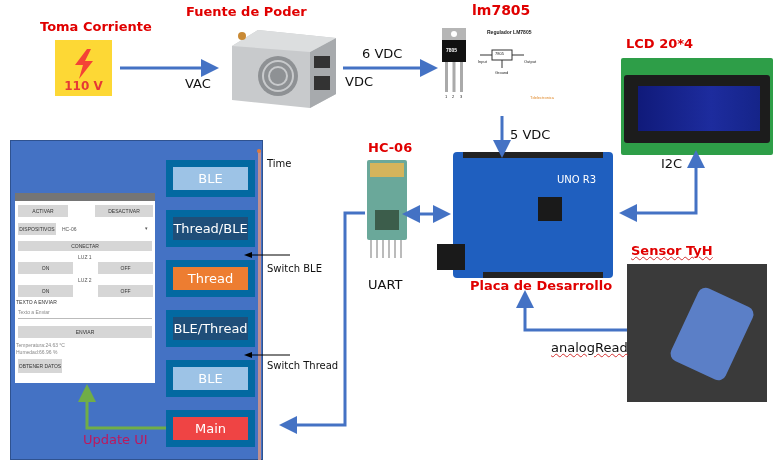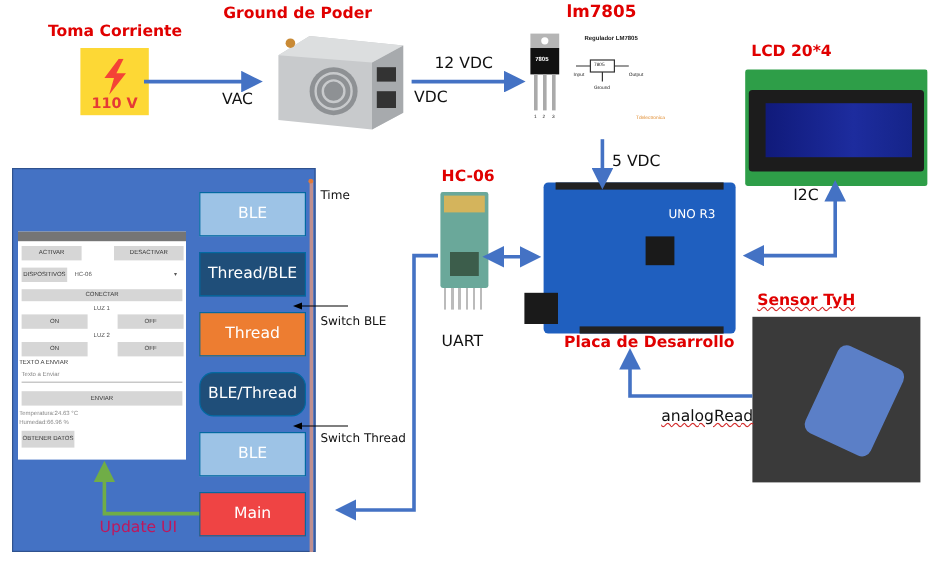--- a/index.html
+++ b/index.html
@@ -3,42 +3,42 @@
 <meta charset="utf-8">
 <style>
   * { box-sizing: border-box; margin: 0; padding: 0; }
   body { width: 773px; height: 470px; background: #ffffff; position: relative; overflow: hidden; font-family: "Liberation Sans", sans-serif; }
   .abs { position: absolute; }
   .red-title { color: #e00000; font-weight: bold; font-size: 13px; font-family: "DejaVu Sans", sans-serif; white-space: nowrap; }
   .lbl { color: #111; font-size: 13px; font-family: "DejaVu Sans", sans-serif; white-space: nowrap; }
   .small-lbl { color: #111; font-size: 10px; font-family: "DejaVu Sans", sans-serif; white-space: nowrap; }
 
   
-  #outlet { left: 67px; top: 40px; width: 57px; height: 56px; background: #fdd835; display: flex; flex-direction: column; align-items: center; justify-content: flex-end; padding-bottom: 3px; }
+  #outlet { left: 55px; top: 40px; width: 57px; height: 56px; background: #fdd835; display: flex; flex-direction: column; align-items: center; justify-content: flex-end; padding-bottom: 3px; }
   #outlet .volt { color: #e53935; font-weight: bold; font-size: 12px; font-family: "DejaVu Sans", sans-serif; }
 
   
   #psu { left: 228px; top: 28px; width: 110px; height: 82px; }
 
   
   #lm { left: 432px; top: 22px; width: 135px; height: 90px; }
 
   
   #lcd { left: 621px; top: 58px; width: 152px; height: 97px; background: #2e9e48; border-radius: 2px; }
   #lcd .bezel { position: absolute; left: 3px; top: 17px; right: 3px; bottom: 12px; background: #1c1c1c; border-radius: 3px; }
   #lcd .screen { position: absolute; left: 14px; top: 11px; right: 10px; bottom: 12px; background: linear-gradient(90deg,#101a7a,#1d2c9e 60%,#152489); }
 
   
   #panel { left: 10px; top: 140px; width: 253px; height: 320px; background: #4472c4; border: 1px solid #2f528f; }
   #phone { left: 15px; top: 193px; width: 140px; height: 190px; background: #ffffff; }
   #phone .status { height: 8px; background: #757575; }
   .pbtn { position: absolute; background: #d6d6d6; font-size: 5px; color: #333; display: flex; align-items: center; justify-content: center; font-family: "Liberation Sans", sans-serif; }
   .ptxt { position: absolute; font-size: 5px; color: #555; font-family: "Liberation Sans", sans-serif; white-space: nowrap; }
 
-  .blk { position: absolute; left: 166px; width: 89px; height: 37px; border: 1px solid #0369a1; display: flex; align-items: center; justify-content: center; font-size: 13px; font-family: "DejaVu Sans", sans-serif; color: #fff; }
+  .blk { position: absolute; left: 166px; width: 89px; height: 37px; border: 7px solid #0369a1; display: flex; align-items: center; justify-content: center; font-size: 13px; font-family: "DejaVu Sans", sans-serif; color: #fff; }
   .blk.light { background: #9dc3e6; }
   .blk.dark { background: #1f4e79; }
   .blk.orange { background: #ed7d31; }
   .blk.main { background: #ef4444; }
 
   #timeline { left: 258px; top: 150px; width: 3px; height: 310px; background: #c09090; }
 
   
   #hc06 { left: 367px; top: 160px; width: 40px; height: 80px; background: #6aa89a; border-radius: 2px; }
   #hc06 .antenna { position: absolute; left: 3px; top: 3px; width: 34px; height: 14px; background: #d4b45c; }
@@ -57,21 +57,21 @@
   #sensor { left: 627px; top: 264px; width: 140px; height: 138px; background: #3a3a3a; }
   #sensor .body { position: absolute; left: 55px; top: 30px; width: 60px; height: 80px; background: #5b7fc7; border-radius: 8px; transform: rotate(25deg); }
 
   svg.arrows { position: absolute; left: 0; top: 0; }
   .squiggle { text-decoration: underline wavy #d32f2f; text-decoration-thickness: 1px; }
 </style>
 </head>
 <body>
 
 <div class="abs red-title" style="left:40px;top:19px;">Toma Corriente</div>
-<div class="abs red-title" style="left:186px;top:4px;">Ground de Poder</div>
+<div class="abs red-title" style="left:186px;top:4px;">Fuente de Poder</div>
 <div class="abs red-title" style="left:472px;top:2px;font-size:14px;">lm7805</div>
 <div class="abs red-title" style="left:626px;top:36px;">LCD 20*4</div>
 <div class="abs red-title" style="left:368px;top:140px;">HC-06</div>
 <div class="abs red-title" style="left:470px;top:278px;">Placa de Desarrollo</div>
 <div class="abs red-title" style="left:631px;top:243px;"><span class="squiggle">Sensor TyH</span></div>
 
 <div id="outlet" class="abs">
   <svg width="26" height="30" viewBox="0 0 26 30">
       <polygon points="16,0 4,16 12,16 8,30 22,12 14,12 20,0" fill="#f44336"></polygon>
     </svg>
@@ -143,21 +143,21 @@
   <div class="ptxt" style="left:3px;top:116px;width:134px;border-bottom:1px solid #bbb;padding-bottom:3px;color:#888;">Texto a Enviar</div>
   <div class="pbtn" style="left:3px;top:133px;width:134px;height:12px;">ENVIAR</div>
   <div class="ptxt" style="left:1px;top:149px;color:#888;">Temperatura:24.63 °C</div>
   <div class="ptxt" style="left:1px;top:156px;color:#888;">Humedad:66.96 %</div>
   <div class="pbtn" style="left:3px;top:166px;width:44px;height:14px;">OBTENER DATOS</div>
 </div>
 
 <div class="blk light" style="top:160px;">BLE</div>
 <div class="blk dark" style="top:210px;">Thread/BLE</div>
 <div class="blk orange" style="top:260px;">Thread</div>
-<div class="blk dark" style="top:310px;border-radius:12px;">BLE/Thread</div>
+<div class="blk dark" style="top:310px;">BLE/Thread</div>
 <div class="blk light" style="top:360px;">BLE</div>
 <div class="blk main" style="top:410px;">Main</div>
 
 <div id="timeline" class="abs"></div>
 <div class="abs small-lbl" style="left:267px;top:158px;">Time</div>
 <div class="abs small-lbl" style="left:267px;top:263px;">Switch BLE</div>
 <div class="abs small-lbl" style="left:267px;top:360px;">Switch Thread</div>
 <div class="abs lbl" style="left:83px;top:432px;color:#be185d;">Update UI</div>
 
 <div id="hc06" class="abs">
@@ -173,21 +173,21 @@
   <div class="jack"></div>
   <div class="uno-txt">UNO R3</div>
 </div>
 
 <div id="sensor" class="abs">
   <div class="body"></div>
 </div>
 
 <div class="abs lbl" style="left:185px;top:76px;">VAC</div>
 <div class="abs lbl" style="left:345px;top:74px;">VDC</div>
-<div class="abs lbl" style="left:362px;top:46px;">12 VDC</div>
+<div class="abs lbl" style="left:362px;top:46px;">6 VDC</div>
 <div class="abs lbl" style="left:510px;top:127px;">5 VDC</div>
 <div class="abs lbl" style="left:661px;top:156px;">I2C</div>
 <div class="abs lbl" style="left:368px;top:277px;">UART</div>
 <div class="abs lbl" style="left:551px;top:340px;"><span class="squiggle">analogRead</span></div>
 
 <svg class="arrows" width="773" height="470" viewBox="0 0 773 470">
   <defs>
     <marker id="ah" markerWidth="6" markerHeight="6" refX="4" refY="3" orient="auto">
         <polygon points="0,0 6,3 0,6" fill="#4472c4"></polygon>
       </marker>

